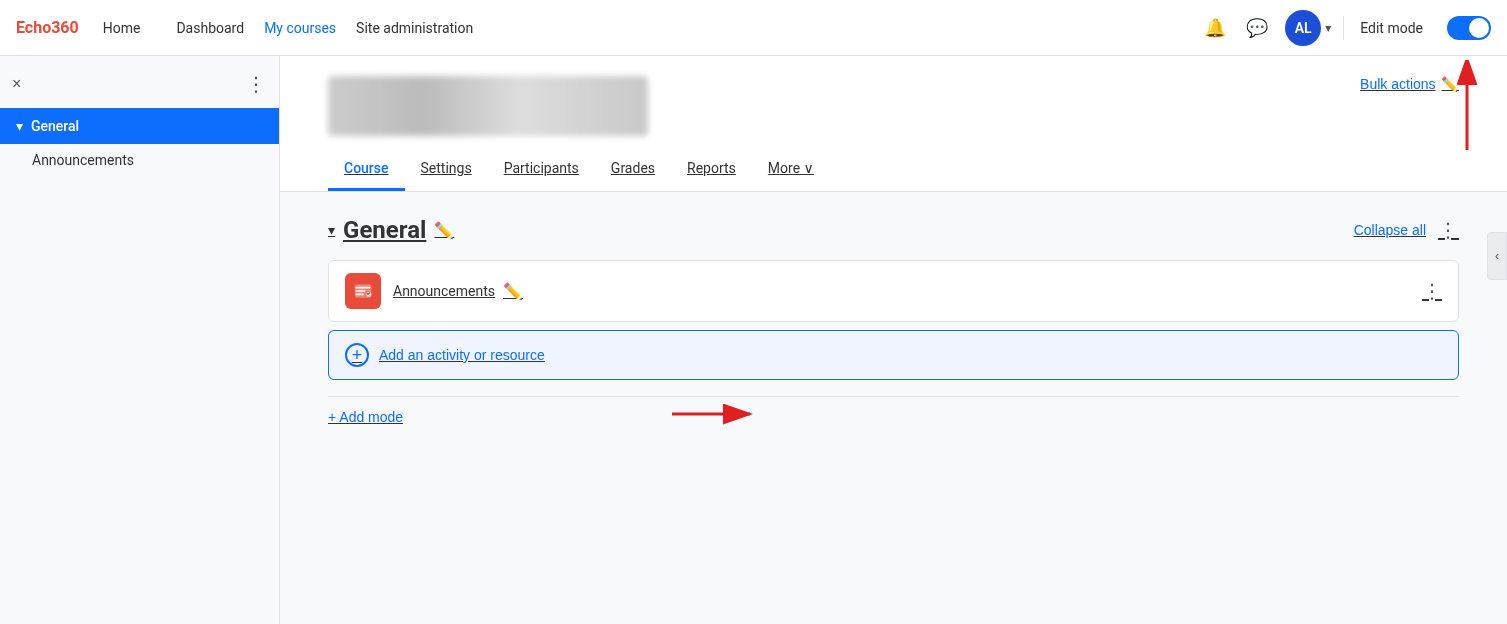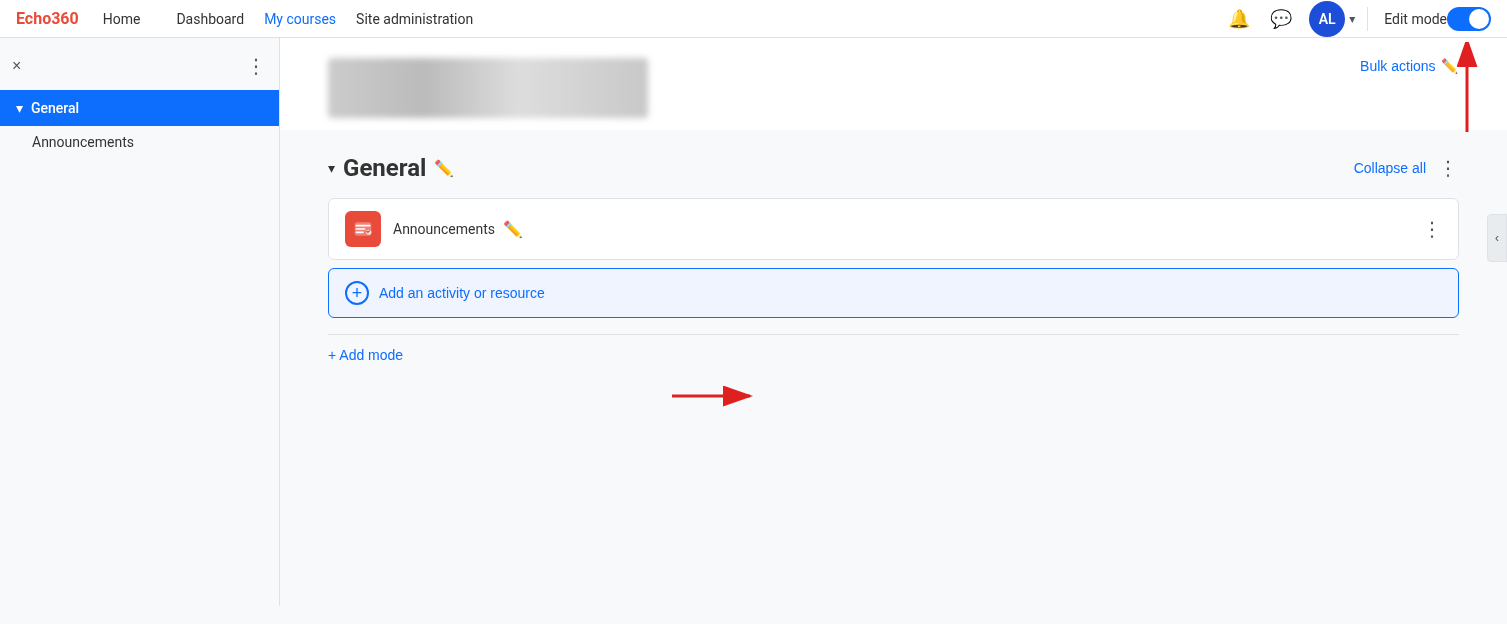--- a/index.html
+++ b/index.html
@@ -5,21 +5,21 @@
     * { box-sizing: border-box; margin: 0; padding: 0; }
     body { font-family: -apple-system, BlinkMacSystemFont, 'Segoe UI', Roboto, sans-serif; font-size: 14px; background: #f8f9fa; color: #333; }
 
     
     .topnav {
       display: flex;
       align-items: center;
       background: #fff;
       border-bottom: 1px solid #dee2e6;
       padding: 0 16px;
-      height: 38px;
+      height: 56px;
       position: relative;
       z-index: 10;
     }
     .topnav-logo {
       font-weight: 700;
       font-size: 16px;
       color: #e84b3a;
       margin-right: 24px;
       white-space: nowrap;
     }
@@ -65,21 +65,21 @@
     .avatar-wrapper {
       display: flex;
       align-items: center;
       gap: 4px;
       cursor: pointer;
     }
     .avatar-chevron { color: #555; font-size: 12px; }
     .edit-mode-section {
       display: flex;
       align-items: center;
-      gap: 0;
+      gap: 24px;
       border-left: 1px solid #dee2e6;
       padding-left: 16px;
     }
     .edit-mode-label { font-size: 14px; color: #333; }
     .toggle-switch {
       position: relative;
       width: 44px;
       height: 24px;
     }
     .toggle-slider {
@@ -397,34 +397,42 @@
       <button class="sidebar-close">×</button>
       <button class="sidebar-menu">⋮</button>
     </div>
     <div class="sidebar-section">
       <span>▾</span>
       <span>General</span>
     </div>
     <div class="sidebar-item">Announcements</div>
   </aside>
 
-  <div class="content-area" style="position:relative;">
+  <div class="content-area" style="position:relative;text-decoration:underline;">
 
     <div class="course-header">
       <div style="display:flex; justify-content:space-between; align-items:flex-start;">
         <div class="course-banner"></div>
         <div class="bulk-actions-row">
           <button class="bulk-actions-btn">
             <span>Bulk actions</span>
             <span>✏️</span>
           </button>
         </div>
       </div>
     </div>
 
+    <div class="course-tabs">
+      <a class="tab-item active">Course</a>
+      <a class="tab-item">Settings</a>
+      <a class="tab-item">Participants</a>
+      <a class="tab-item">Grades</a>
+      <a class="tab-item">Reports</a>
+      <a class="tab-item">More ∨</a>
+    </div>
 
     <div class="course-content">
 
       <div class="section-header">
         <div class="section-title">
           <span style="color:#333;font-size:14px;cursor:pointer;">▾</span>
           <h2>General</h2>
           <span class="edit-icon">✏️</span>
         </div>
         <div class="section-actions">

